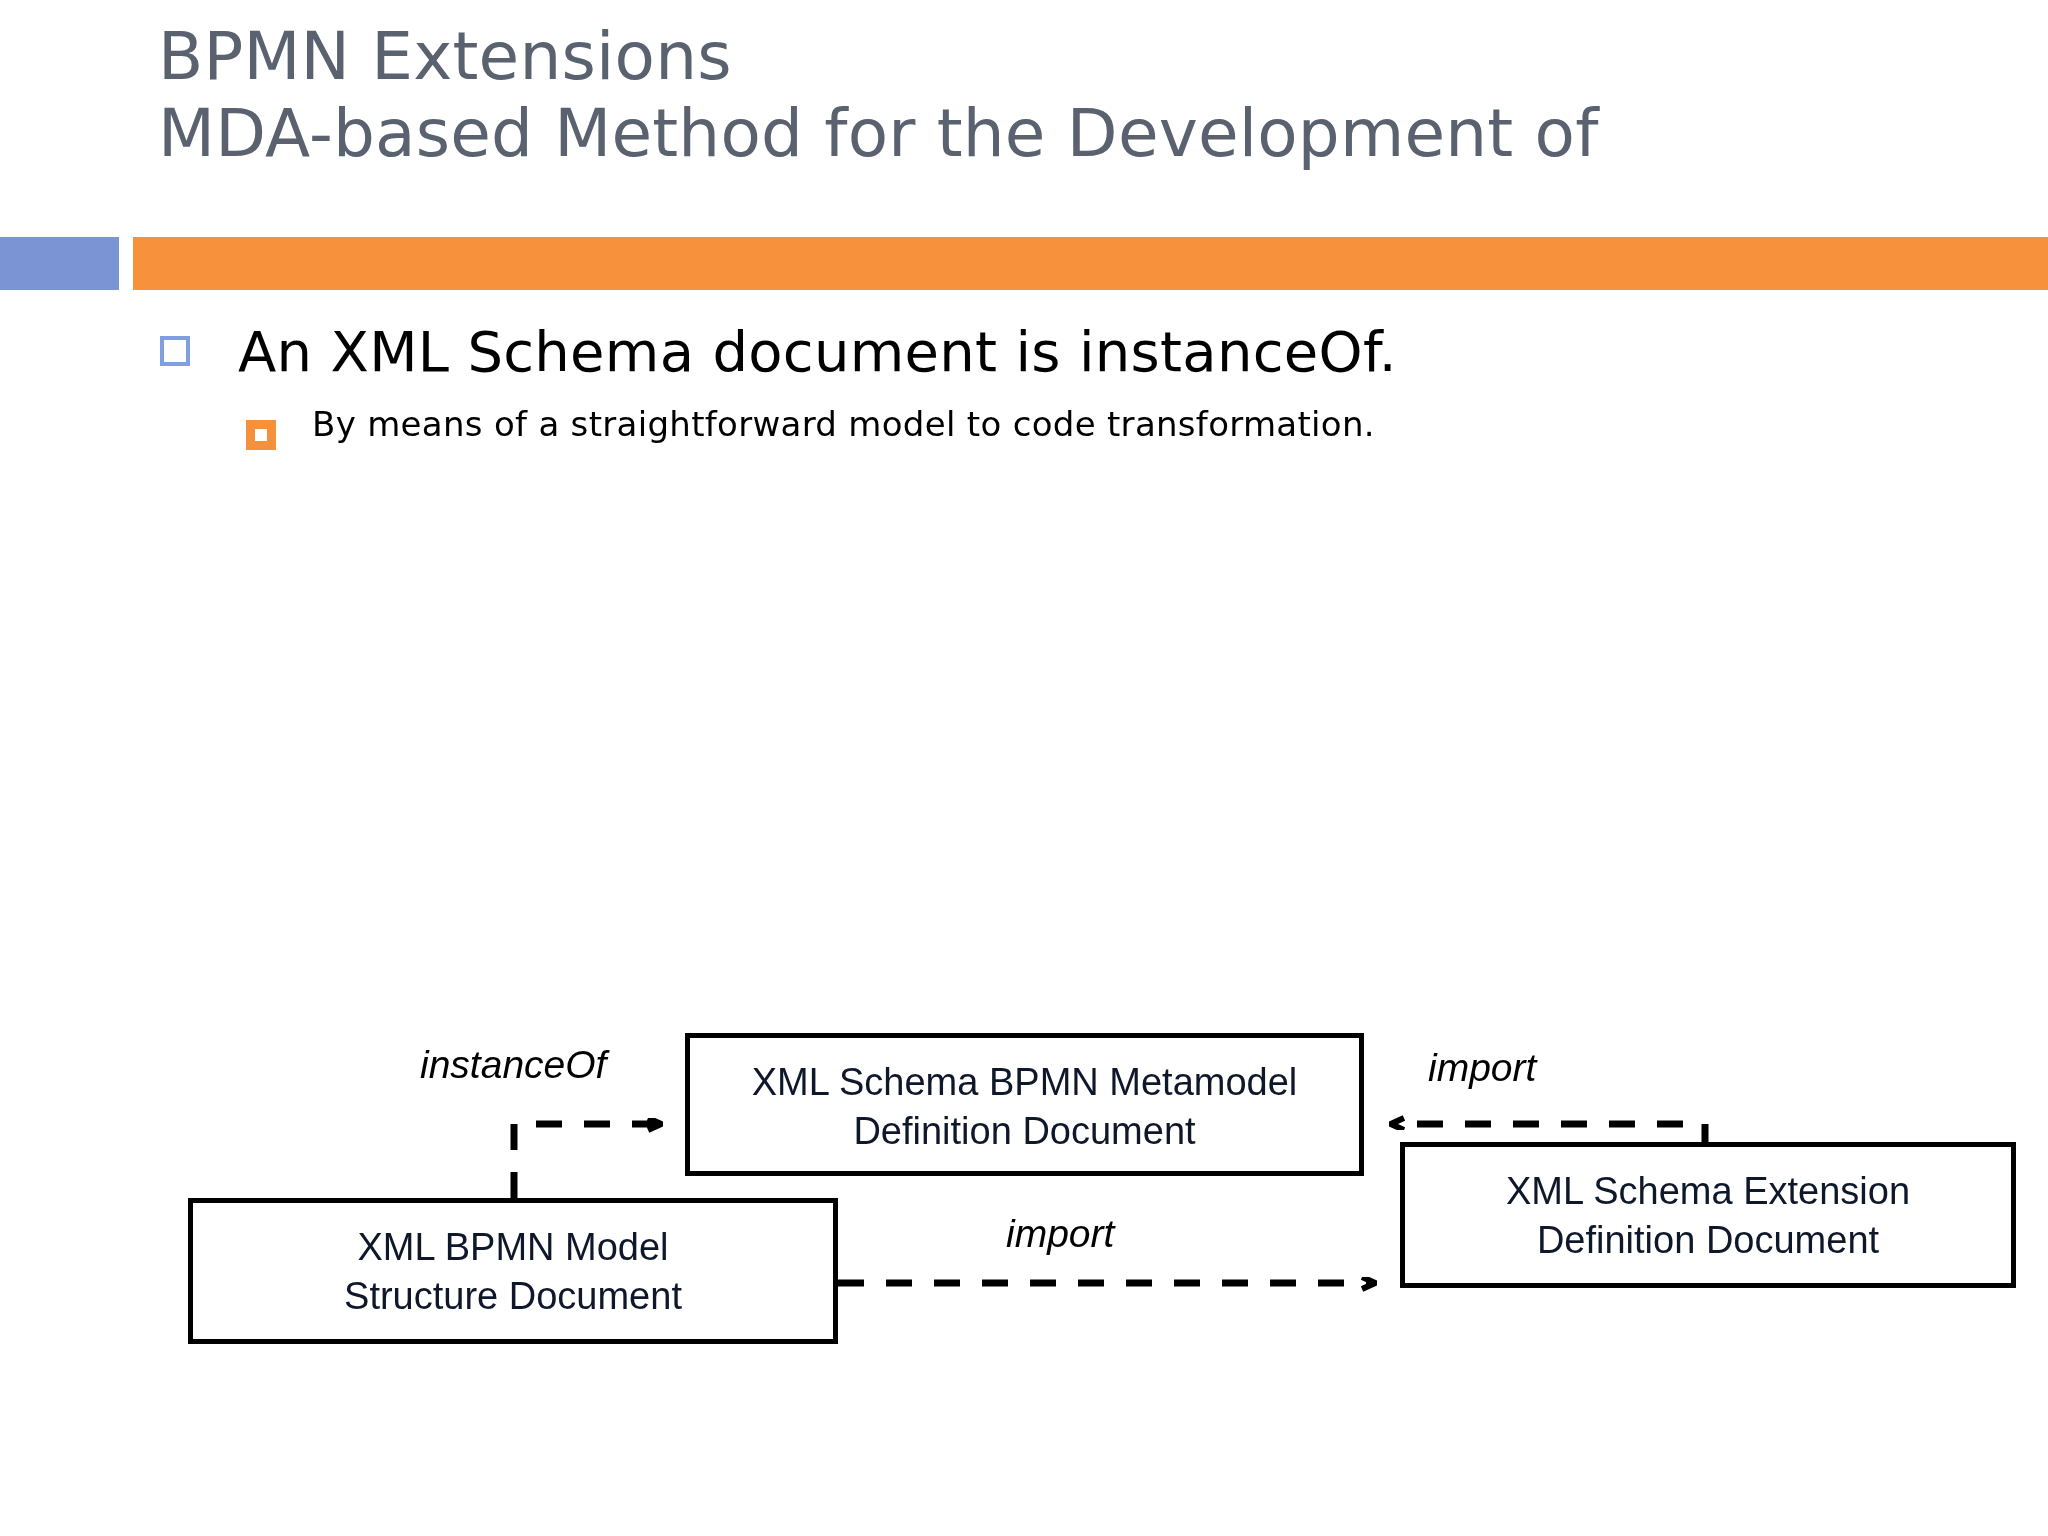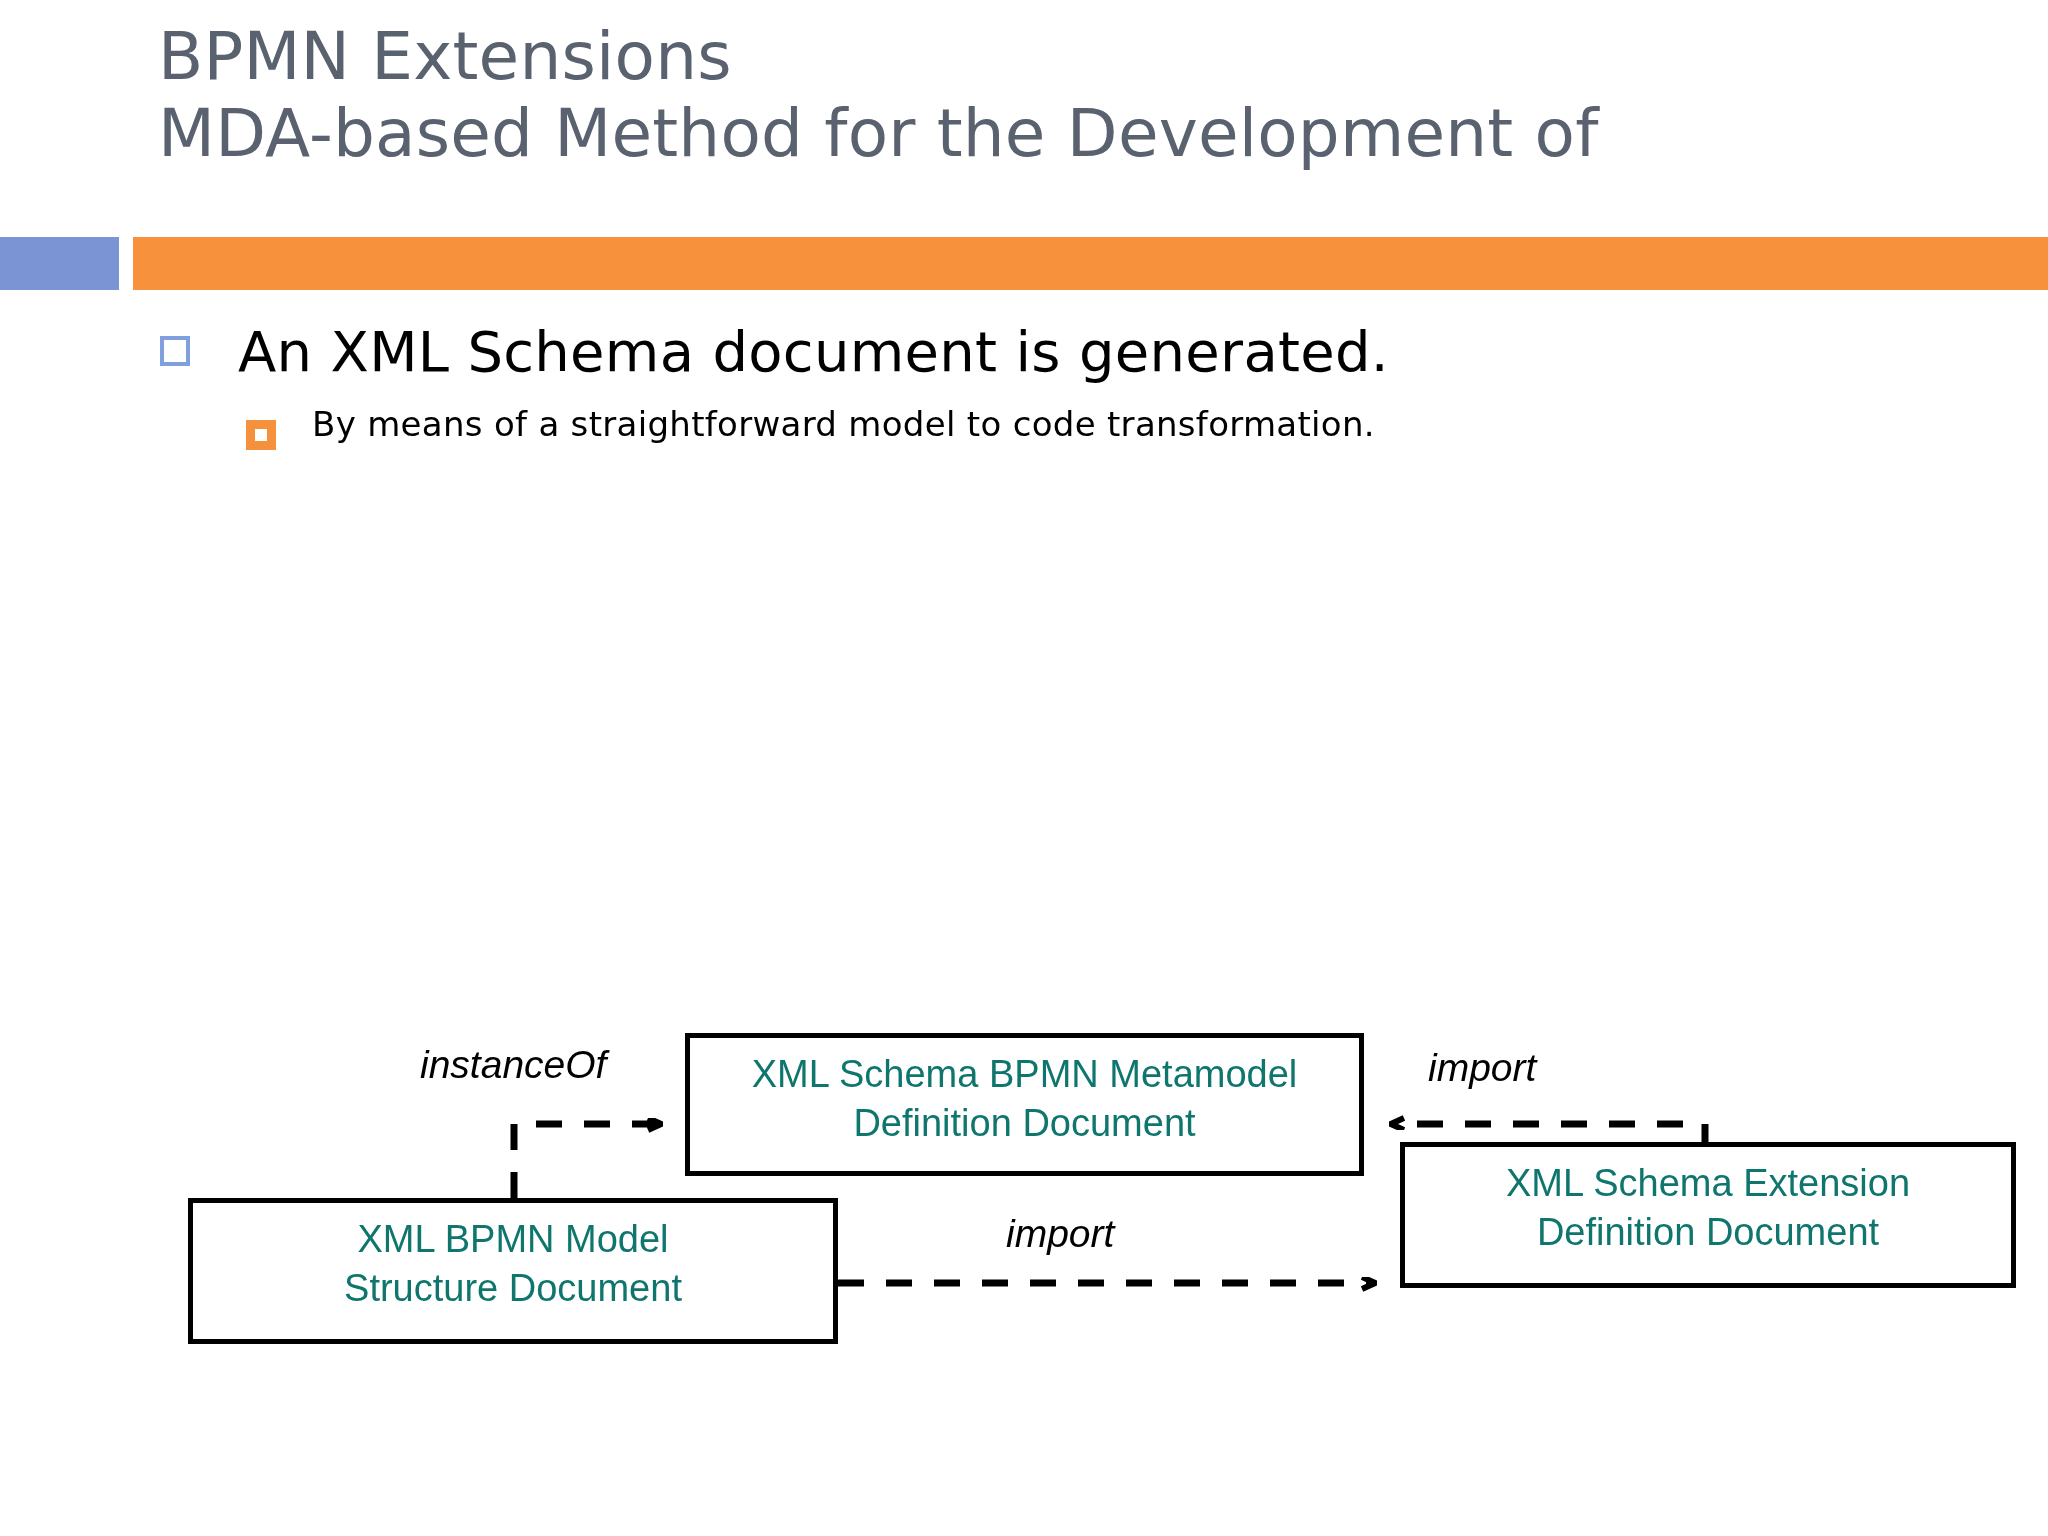--- a/index.html
+++ b/index.html
@@ -127,22 +127,22 @@
     display: flex;
     align-items: flex-start;
     justify-content: center;
   }
   .node-label {
     display: block;
     text-align: center;
     font-family: "Liberation Sans", sans-serif;
     font-size: 38px;
     line-height: 1.28;
-    color: #0f766e;
-    padding-top: 12px;
+    color: #0f172a;
+    padding-top: 20px;
     white-space: pre-line;
   }
   #node-metamodel {
     left: 685px; top: 1033px; width: 679px; height: 143px;
   }
   #node-bpmn-model {
     left: 188px; top: 1198px; width: 650px; height: 146px;
   }
   #node-extension {
     left: 1400px; top: 1142px; width: 616px; height: 146px;
@@ -167,21 +167,21 @@
   <span class="tline">MDA-based Method for the Development of</span>
 </div>
 
 <div id="accent-bar-blue"></div>
 <div id="accent-bar-orange"></div>
 
 <div id="body-content">
 
   <div class="bullet-row b1">
     <span class="marker-l1"></span>
-    <span class="btext-l1">An XML Schema document is generated.</span>
+    <span class="btext-l1">An XML Schema document is instanceOf.</span>
   </div>
 
   <div class="bullet-row b2">
     <span class="marker-l2"></span>
     <span class="btext-l2">By means of a straightforward model to code transformation.</span>
   </div>
 
   <div class="gap-row"></div>
 
 

